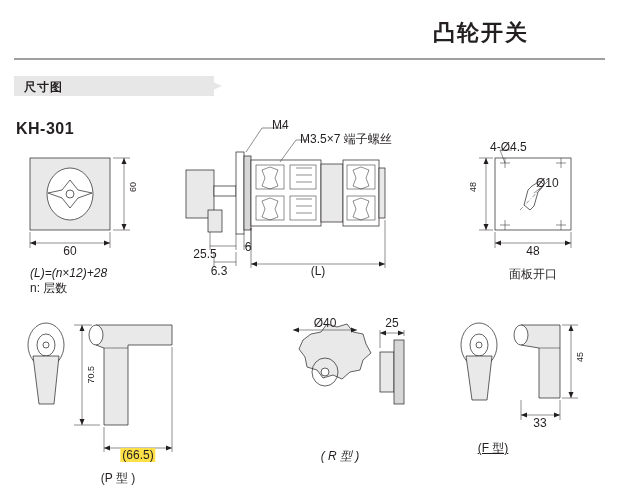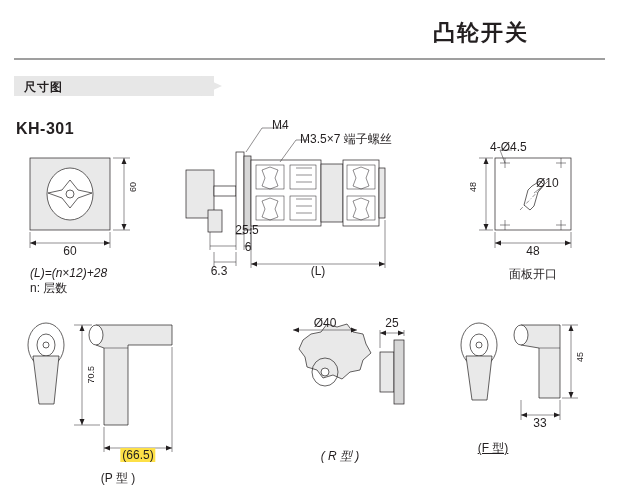--- a/index.html
+++ b/index.html
@@ -161,21 +161,21 @@
     <line class="dim" x1="214" y1="262" x2="236" y2="262"></line>
 
     <line class="dim" x1="251" y1="228" x2="251" y2="268"></line>
     <line class="dim" x1="385" y1="220" x2="385" y2="268"></line>
     <line class="dim" x1="251" y1="264" x2="385" y2="264"></line>
     <polygon points="251,264 257,261.5 257,266.5" fill="#231f20"></polygon>
     <polygon points="385,264 379,261.5 379,266.5" fill="#231f20"></polygon>
   </svg>
   <div class="lbl" style="left:272px;top:118px;">M4</div>
   <div class="lbl" style="left:300px;top:131px;">M3.5×7 端子螺丝</div>
-  <div class="lbl c" style="left:205px;top:223px;margin-left:42px;">25.5</div>
+  <div class="lbl c" style="left:205px;top:247px;">25.5</div>
   <div class="lbl c" style="left:248px;top:240px;">6</div>
   <div class="lbl c" style="left:219px;top:264px;">6.3</div>
   <div class="lbl c" style="left:318px;top:264px;">(L)</div>
 
   <svg width="619" height="499">
     <rect class="nofill" x="495" y="158" width="76" height="72"></rect>
 
     <g class="thin">
       <line x1="500" y1="163" x2="510" y2="163"></line>
         <line x1="505" y1="158" x2="505" y2="168"></line>

